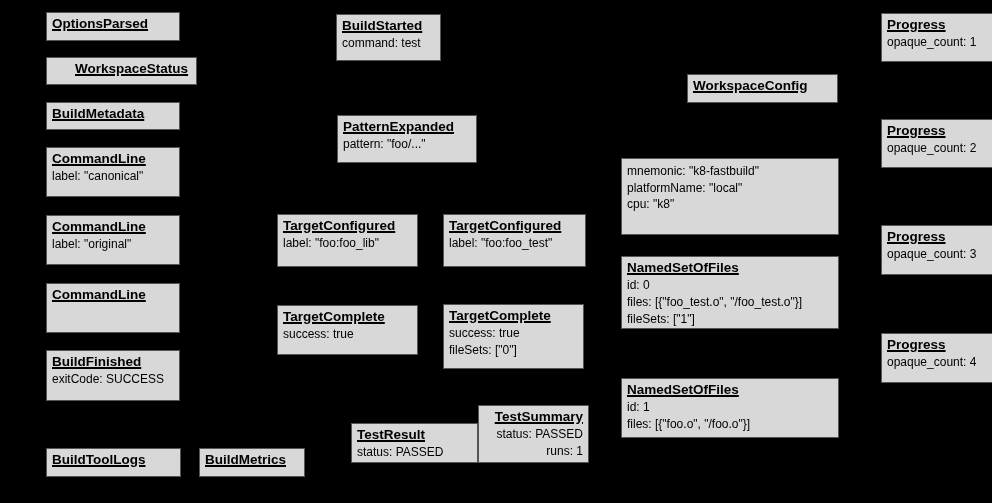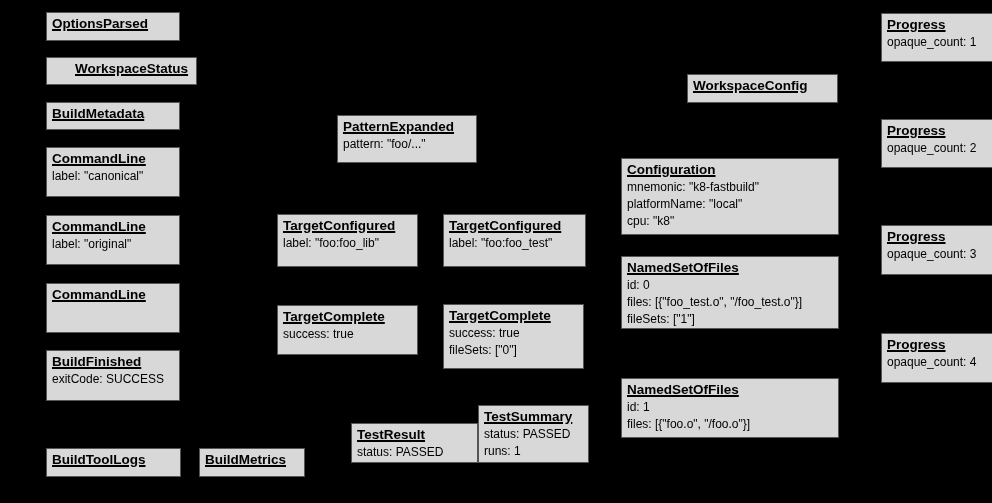--- a/index.html
+++ b/index.html
@@ -98,20 +98,28 @@
         <div class="title-line">BuildMetrics</div>
       </div>
     <div class="node-body"></div>
   </div>
     <div class="node" style="left: 10px; top: 448px; width: 135px; height: 29px;">
     <div class="node-title">
         <div class="title-line">BuildToolLogs</div>
       </div>
     <div class="node-body"></div>
   </div>
+    <div class="node" style="left: 300px; top: 14px; width: 105px; height: 47px;">
+    <div class="node-title">
+        <div class="title-line">BuildStarted</div>
+      </div>
+    <div class="node-body">
+        <div class="field-line">command: test</div>
+      </div>
+  </div>
     <div class="node" style="left: 301px; top: 115px; width: 140px; height: 48px;">
     <div class="node-title">
         <div class="title-line">PatternExpanded</div>
       </div>
     <div class="node-body">
         <div class="field-line">pattern: "foo/..."</div>
       </div>
   </div>
     <div class="node" style="left: 241px; top: 214px; width: 141px; height: 53px;">
     <div class="node-title">
@@ -147,39 +155,36 @@
       </div>
   </div>
     <div class="node" style="left: 315px; top: 423px; width: 127px; height: 40px;">
     <div class="node-title">
         <div class="title-line">TestResult</div>
       </div>
     <div class="node-body">
         <div class="field-line">status: PASSED</div>
       </div>
   </div>
-    <div class="node" style="left: 442px; top: 405px; width: 111px; height: 58px;">
+    <div class="node" style="left: 442px; top: 405px; width: 111px; height: 58px; text-align: right;">
     <div class="node-title">
         <div class="title-line">TestSummary</div>
       </div>
     <div class="node-body">
         <div class="field-line">status: PASSED</div>
         <div class="field-line">runs: 1</div>
       </div>
   </div>
     <div class="node" style="left: 651px; top: 74px; width: 151px; height: 29px;">
     <div class="node-title">
         <div class="title-line">WorkspaceConfig</div>
       </div>
     <div class="node-body"></div>
   </div>
     <div class="node" style="left: 585px; top: 158px; width: 218px; height: 77px;">
-    <div class="node-title">
-        <div class="title-line">Configuration</div>
-      </div>
     <div class="node-body">
         <div class="field-line">mnemonic: "k8-fastbuild"</div>
         <div class="field-line">platformName: "local"</div>
         <div class="field-line">cpu: "k8"</div>
       </div>
   </div>
     <div class="node" style="left: 585px; top: 256px; width: 218px; height: 73px;">
     <div class="node-title">
         <div class="title-line">NamedSetOfFiles</div>
       </div>

